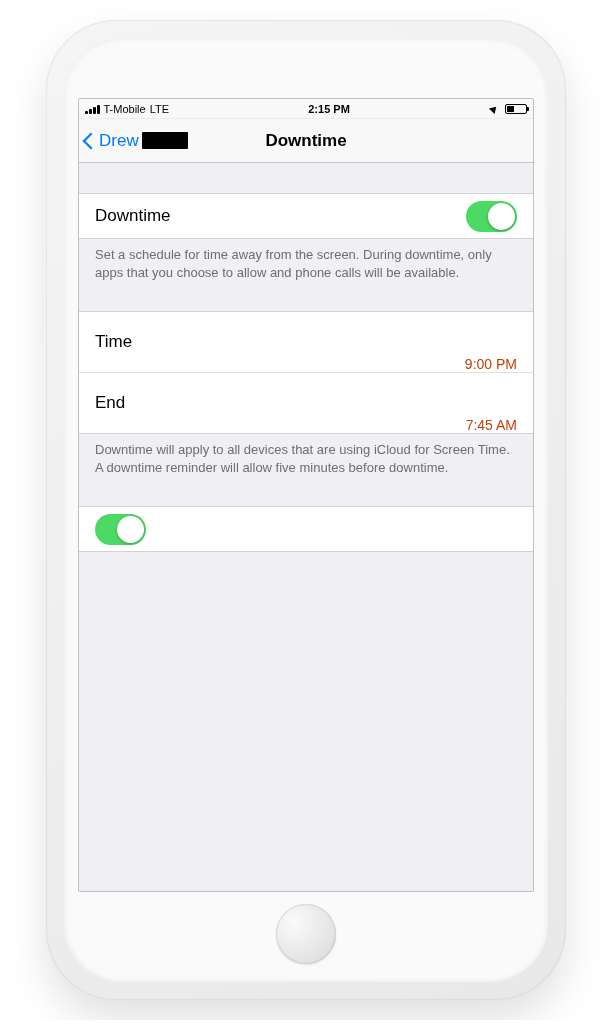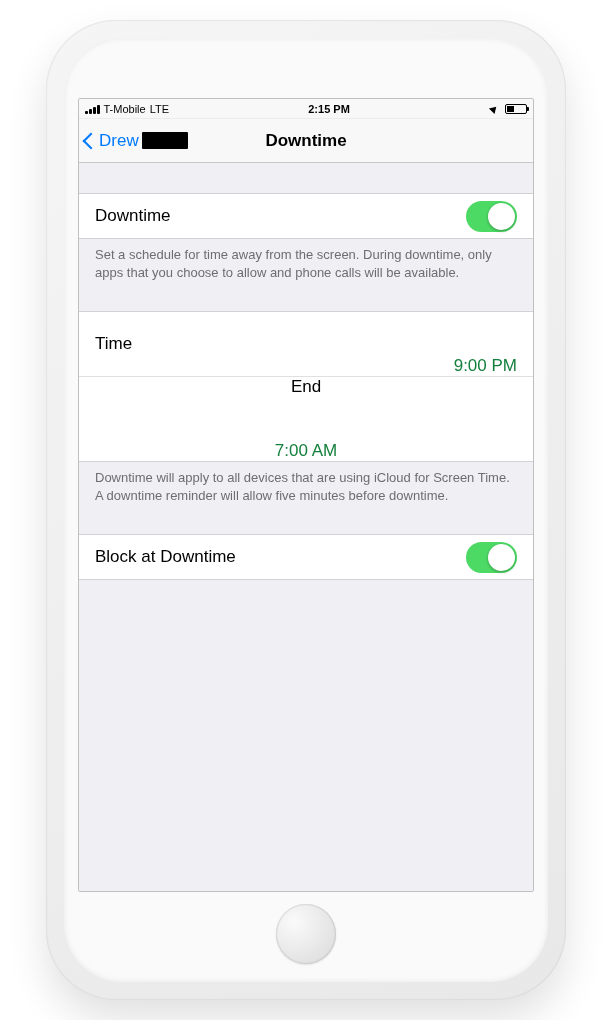--- a/index.html
+++ b/index.html
@@ -163,26 +163,26 @@
   .cell {
     background:#fff;
     min-height:44px;
     display:flex;
     align-items:center;
     justify-content:space-between;
     padding:0 16px;
     font-size:17px;
     color:#000;
   }
-  .cell + .cell { border-top: 0.5px solid #e0e0e0; margin-left:0;flex-direction:column; }
+  .cell + .cell { border-top: 0.5px solid #e0e0e0; margin-left:0; }
   .group {
     border-top: 0.5px solid #d1d1d6;
     border-bottom: 0.5px solid #d1d1d6;
   }
-  .cell .value { color:#15803d; font-size:17px;margin-top:44px; }
+  .cell .value { color:#c2410c; font-size:14px;margin-top:44px; }
   .footer-text {
     padding: 7px 16px 0 16px;
     font-size: 13px;
     line-height: 1.35;
     color: #6d6d72;
   }
   
   .toggle {
     width: 51px; height: 31px;
     background:#4cd964;
@@ -252,30 +252,29 @@
 
         <div class="group-gap"></div>
 
         <div class="group">
           <div class="cell">
             <span>Time</span>
             <span class="value">9:00 PM</span>
           </div>
           <div class="cell">
             <span>End</span>
-            <span class="value">7:00 AM</span>
+            <span class="value">7:45 AM</span>
           </div>
         </div>
         <div class="footer-text">Downtime will apply to all devices that are using iCloud for Screen Time. A downtime reminder will allow five minutes before downtime.</div>
 
         <div class="group-gap"></div>
 
         <div class="group">
           <div class="cell">
-            <span>Block at Downtime</span>
             <div class="toggle">
               <div class="knob"></div>
             </div>
           </div>
         </div>
 
       </div>
     </div>
     <div class="home-button"></div>
   </div>

